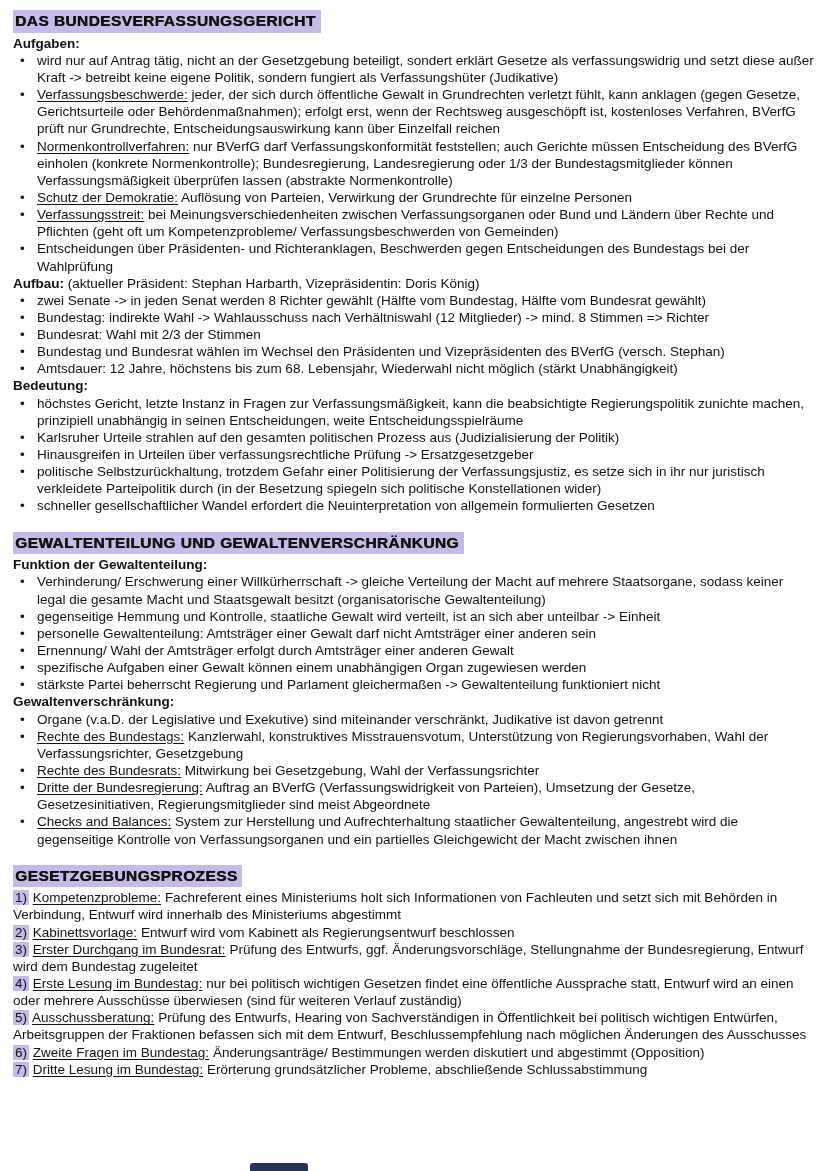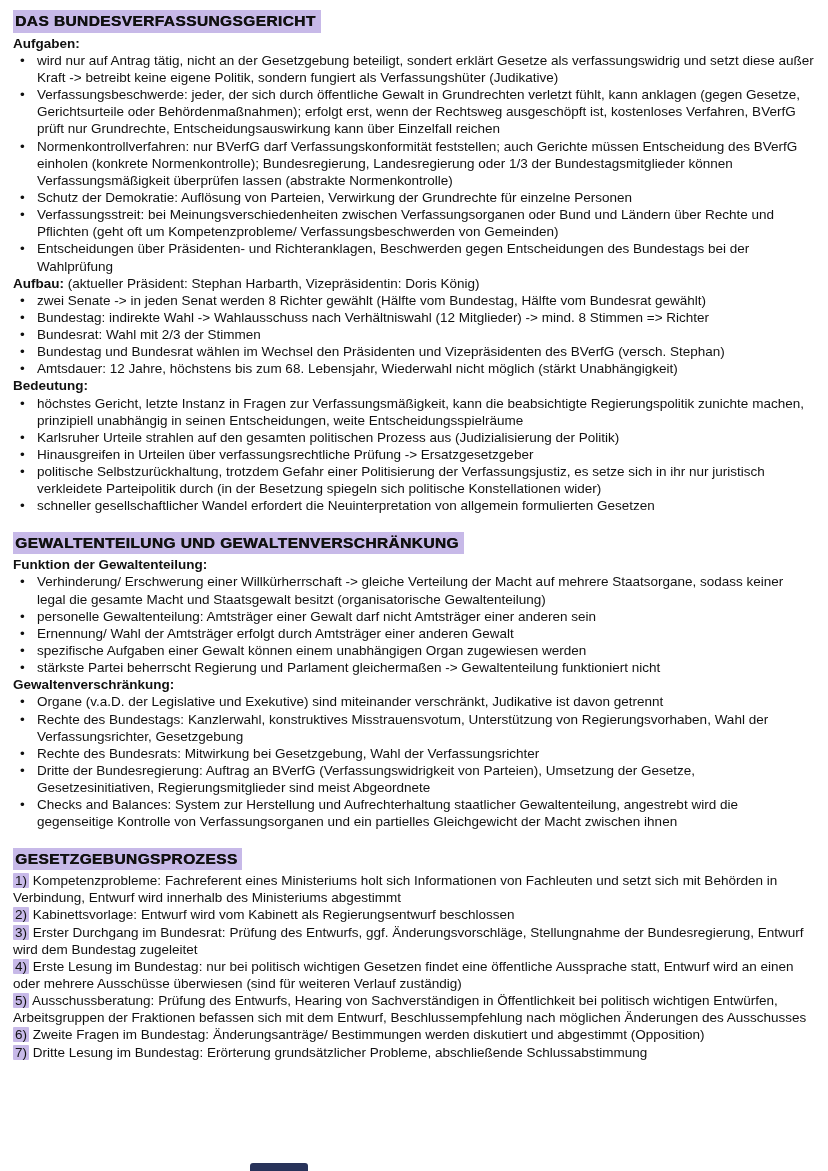--- a/index.html
+++ b/index.html
@@ -34,20 +34,21 @@
     border-radius: 0;
   }
   .label-line { }
   .label { font-weight: 700; }
   .label-rest { }
   .bullet { display: flex; justify-content: flex-end; }
   .dot { flex: 0 0 24px; padding-left: 7px; }
   .dot::before { content: "\2022"; }
   .content { flex: 1; }
   .lead {
+    text-decoration: underline;
     text-underline-offset: 2px;
     margin-top: 16px;
   }
   .numbered { }
   .num {
     background: var(--hl);
     padding: 0 2px;
     border-radius: 1px;
   }
   .bottom-mark {
@@ -133,20 +134,24 @@
         <span class="dot" data-name="bullet-icon"></span>
         <span class="content" data-name="bullet-content"><span data-name="bullet-text">schneller gesellschaftlicher Wandel erfordert die Neuinterpretation von allgemein formulierten Gesetzen</span></span>
       </div>
     </section>
     <section class="section" data-name="section-gewaltenteilung">
       <div class="heading-row" data-name="section-heading-row"><span class="heading" data-name="section-heading">GEWALTENTEILUNG UND GEWALTENVERSCHRÄNKUNG</span></div>
       <div class="label-line" data-name="subheading-line"><span class="label" data-name="subheading-label">Funktion der Gewaltenteilung:</span></div>
       <div class="bullet" data-name="bullet-item">
         <span class="dot" data-name="bullet-icon"></span>
         <span class="content" data-name="bullet-content"><span data-name="bullet-text">Verhinderung/ Erschwerung einer Willkürherrschaft -&gt; gleiche Verteilung der Macht auf mehrere Staatsorgane, sodass keiner legal die gesamte Macht und Staatsgewalt besitzt (organisatorische Gewaltenteilung)</span></span>
+      </div>
+      <div class="bullet" data-name="bullet-item">
+        <span class="dot" data-name="bullet-icon"></span>
+        <span class="content" data-name="bullet-content"><span data-name="bullet-text">gegenseitige Hemmung und Kontrolle, staatliche Gewalt wird verteilt, ist an sich aber unteilbar -&gt; Einheit</span></span>
       </div>
       <div class="bullet" data-name="bullet-item">
         <span class="dot" data-name="bullet-icon"></span>
         <span class="content" data-name="bullet-content"><span data-name="bullet-text">personelle Gewaltenteilung: Amtsträger einer Gewalt darf nicht Amtsträger einer anderen sein</span></span>
       </div>
       <div class="bullet" data-name="bullet-item">
         <span class="dot" data-name="bullet-icon"></span>
         <span class="content" data-name="bullet-content"><span data-name="bullet-text">Ernennung/ Wahl der Amtsträger erfolgt durch Amtsträger einer anderen Gewalt</span></span>
       </div>
       <div class="bullet" data-name="bullet-item">

